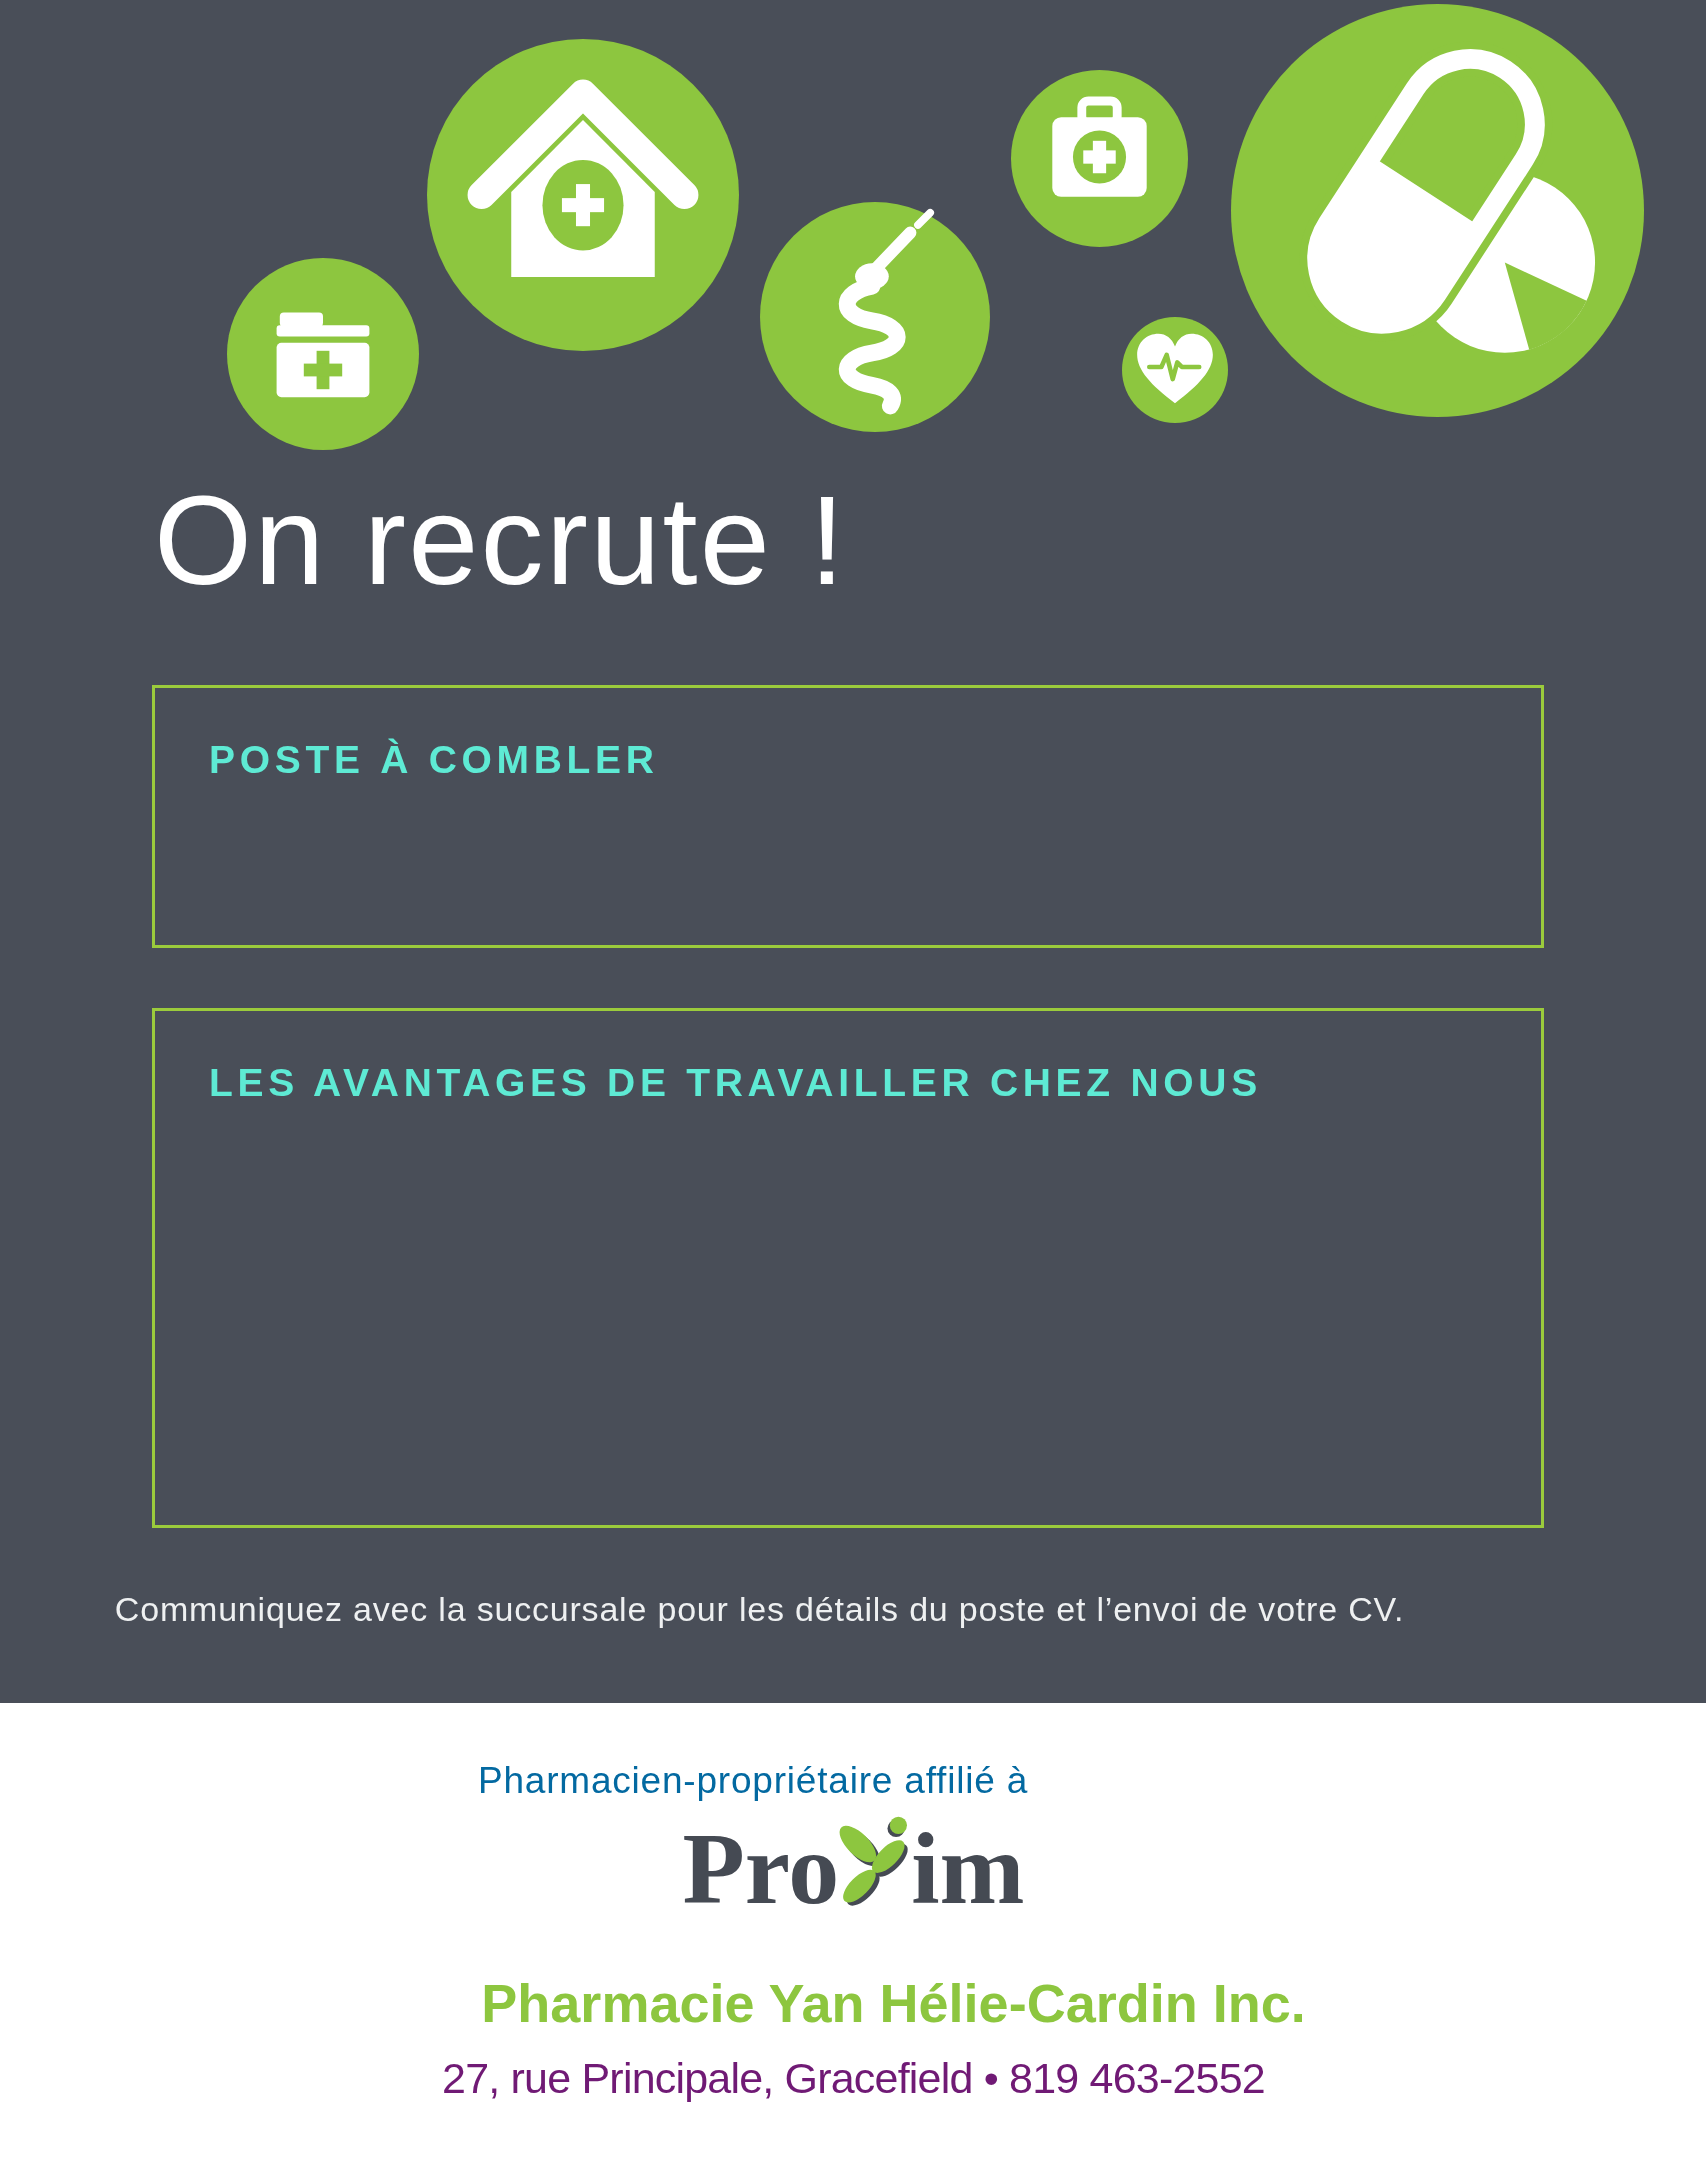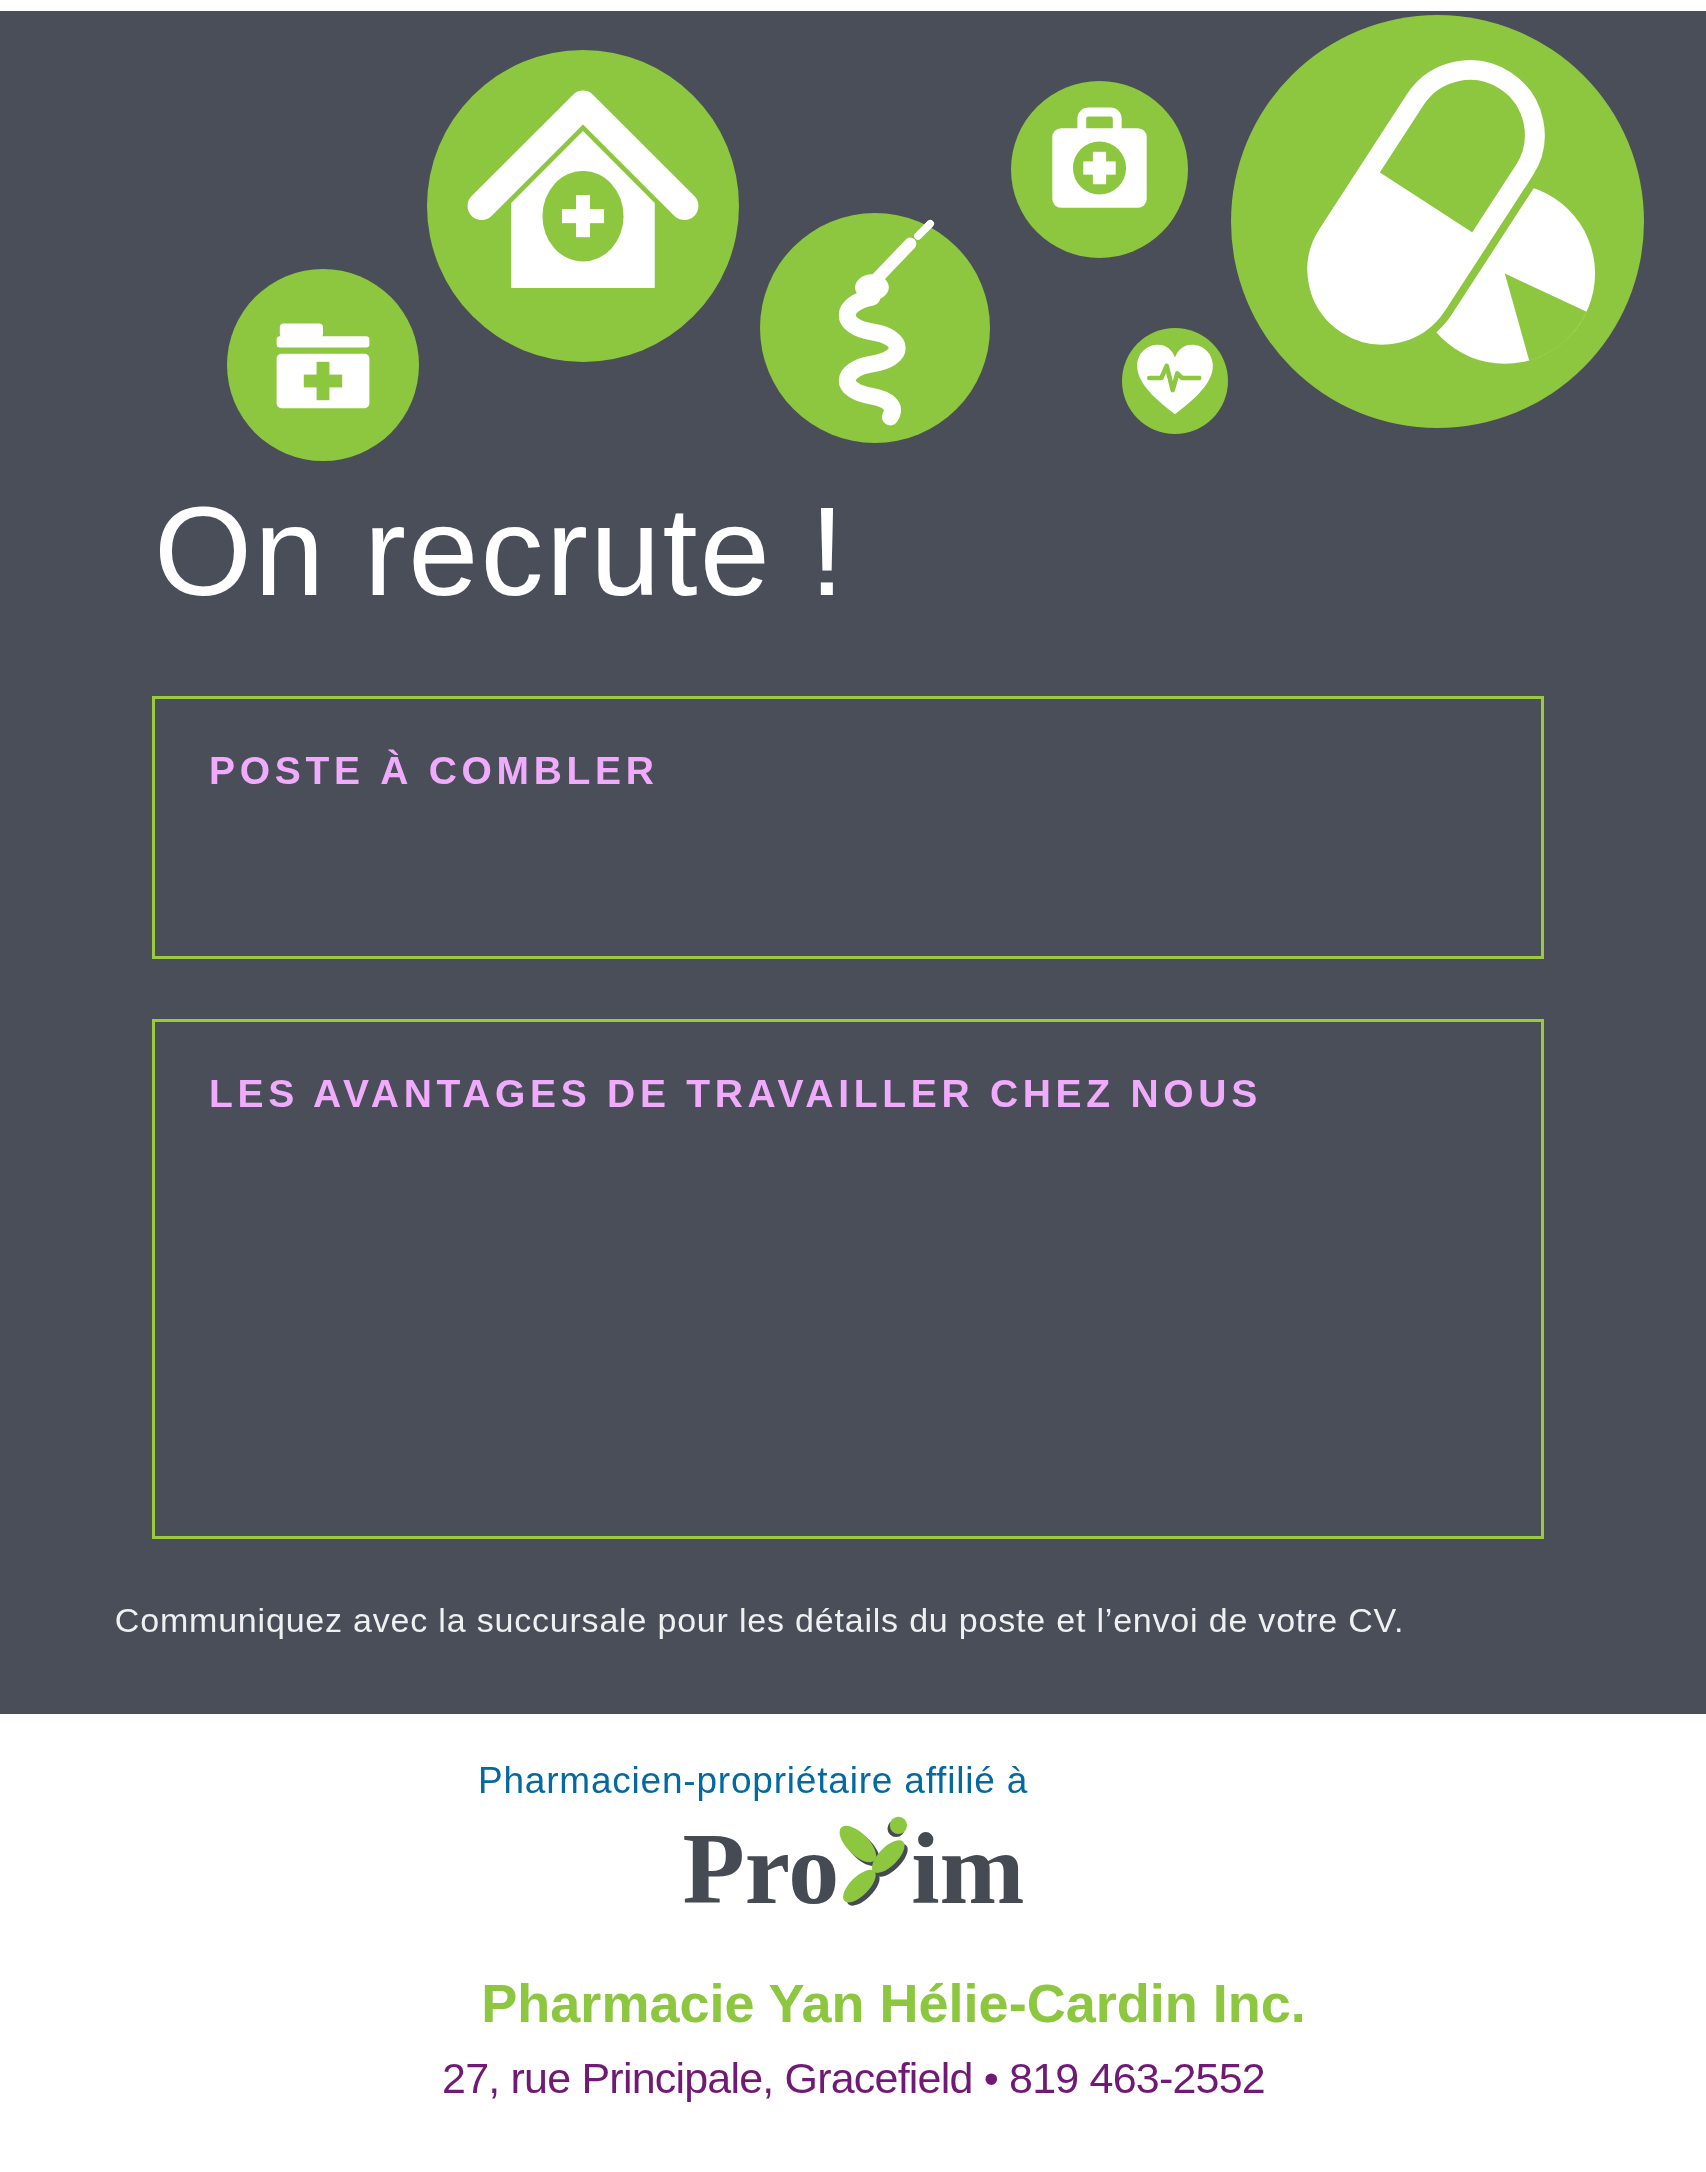--- a/index.html
+++ b/index.html
@@ -2,21 +2,21 @@
 <html style="font-size:12.4px"><head>
 <meta charset="utf-8">
 <style>
   html,body{margin:0;padding:0;}
   body{
     width:1707px;height:2172px;position:relative;background:#ffffff;
     font-family:"Liberation Sans", sans-serif;
     -webkit-font-smoothing:antialiased;
   }
   .dark-panel{
-    position:absolute;left:0;top:11px;width:1707px;height:1703px;
+    position:absolute;left:0;top:0;width:1707px;height:1703px;
     background:#494e58;overflow:hidden;text-decoration:underline;
   }
   .circle{
     position:absolute;border-radius:50%;background:#8dc63f;
     display:flex;align-items:center;justify-content:center;
   }
   #c-folder   {left:227px;  top:258px; width:192px; height:192px;}
   #c-house    {left:427px;  top:39px;  width:312px; height:312px;}
   #c-caduceus {left:760px;  top:202px; width:230px; height:230px;}
   #c-firstaid {left:1011px; top:70px;  width:177px; height:177px;}
@@ -31,21 +31,21 @@
   }
   .field-box{
     position:absolute;left:152px;width:1386px;
     border:3.1px solid #9bcb3c;box-sizing:content-box;
   }
   #box-poste{top:685px;height:257px;}
   #box-avantages{top:1008px;height:514px;}
   .box-heading{
     margin:50px 0 0 54px;
     font-size:39px;font-weight:700;letter-spacing:4.7px;
-    color:#f0abfc;white-space:nowrap;
+    color:#5eead4;white-space:nowrap;
   }
   .contact-note{
     position:absolute;left:0;top:1590px;width:1519px;
     text-align:center;color:#eef0f1;font-size:34px;font-weight:400;
     letter-spacing:0.8px;
   }
   .affiliation-line{
     position:absolute;left:0;top:1760px;width:1506px;
     text-align:center;color:#0369a1;font-size:37px;font-weight:400;
     letter-spacing:0.8px;

